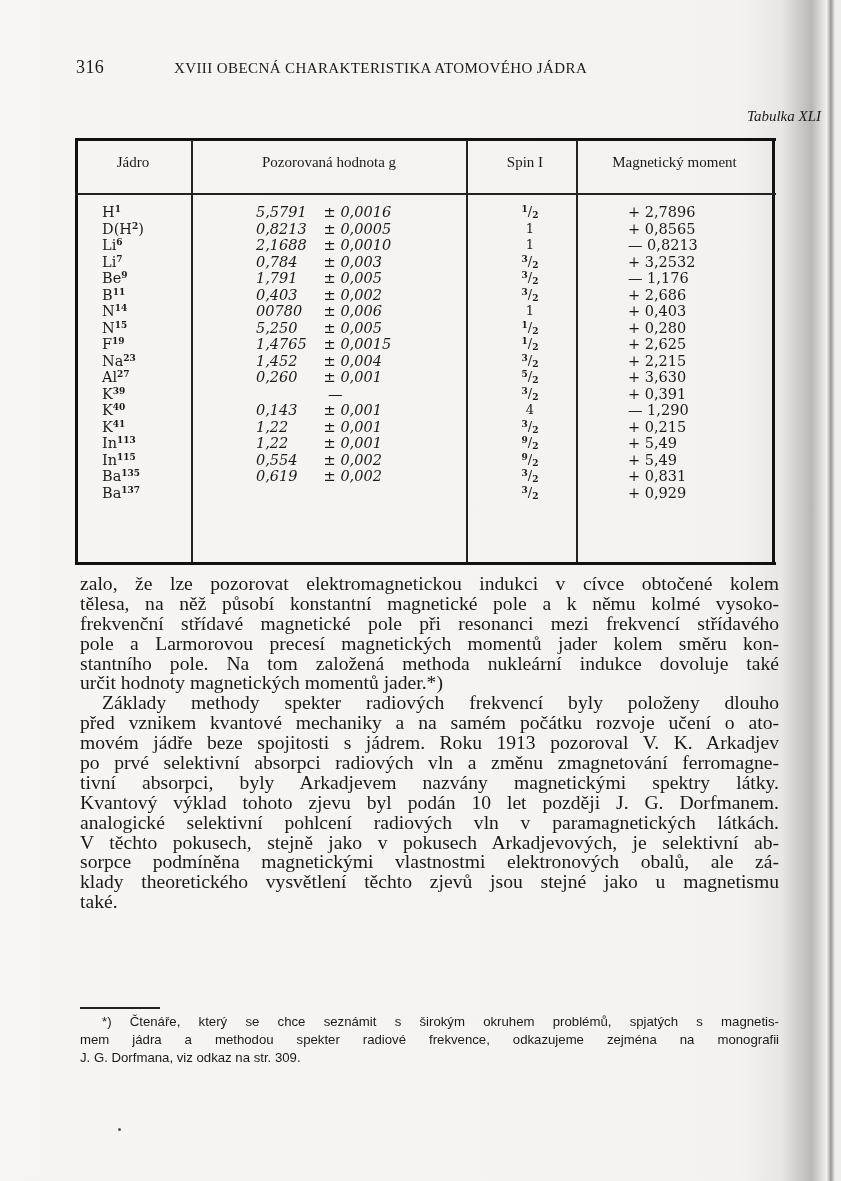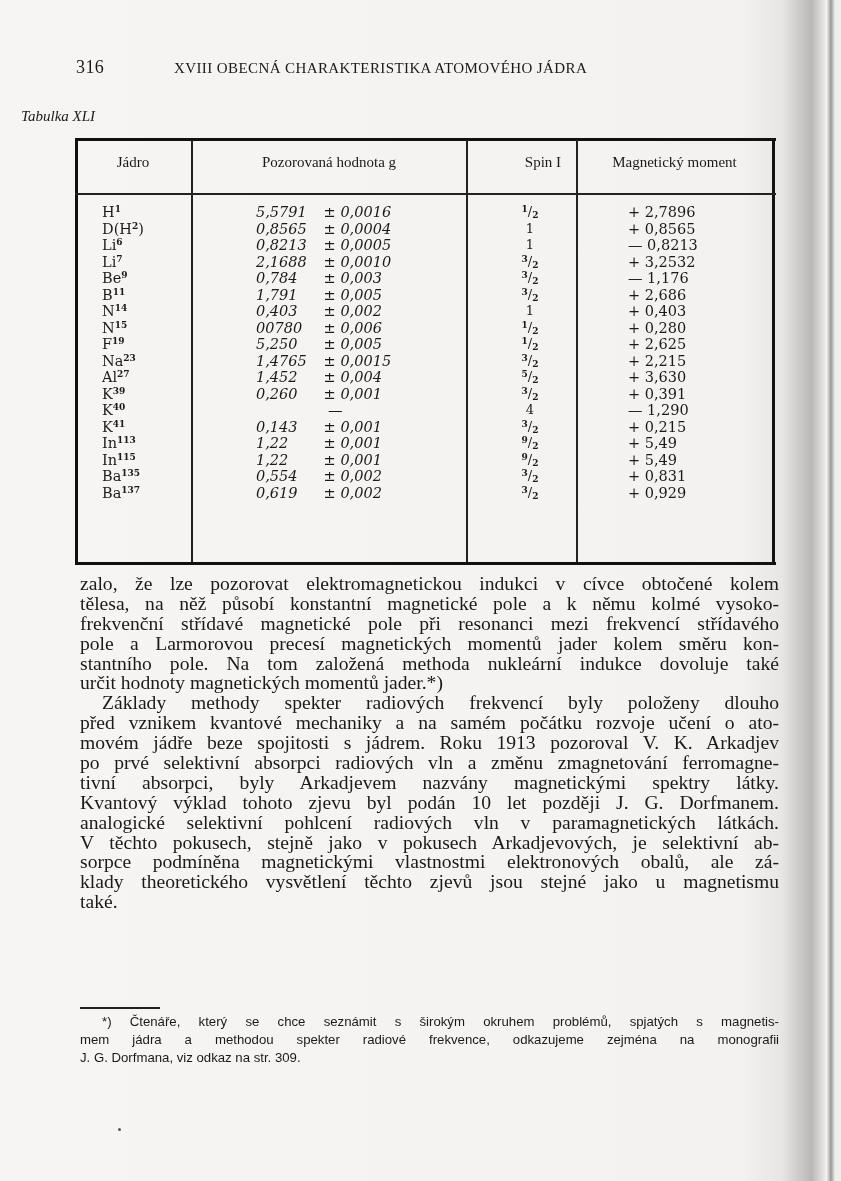--- a/index.html
+++ b/index.html
@@ -15,21 +15,21 @@
     background:linear-gradient(to right, #f6f5f3 0%, #f3f2f0 88%, #e7e6e4 93%, #b9b8b6 96.5%, #d8d7d5 97.5%, #f2f1ef 98.3%, #9a9998 98.8%, #eeeeec 99.3%);
   }
   .running-head {
     position:absolute; top:60px; left:76px; width:640px;
     font-family:"Liberation Serif", serif;
     font-size:15px; letter-spacing:0.4px;
   }
   .running-head .pnum { font-size:18px; position:absolute; left:0; top:-3px; }
   .running-head .title { position:absolute; left:98px; top:0; }
   .caption {
-    position:absolute; top:108px; left:0; width:841px; text-align:left;
+    position:absolute; top:108px; left:0; width:841px; text-align:right;
     font-style:italic; font-size:15px; font-family:"Liberation Serif", serif;
     padding-right:20px; box-sizing:border-box;padding-left:21px;
   }
   .table-wrap { position:absolute; left:75px; top:138px; width:701px; height:428px; }
   .tbl-top { position:absolute; left:0; top:0; width:701px; height:3px; background:#111; }
   .tbl-bottom { position:absolute; left:0; top:424px; width:701px; height:3px; background:#111; }
   .tbl-left { position:absolute; left:0; top:0; width:3px; height:427px; background:#111; }
   .tbl-right { position:absolute; left:697px; top:0; width:3px; height:427px; background:#111; }
   .head-rule { position:absolute; left:0; top:55px; width:701px; height:1.5px; background:#222; }
   .vline { position:absolute; top:2px; width:1.5px; height:422px; background:#222; }
@@ -86,21 +86,21 @@
     <div class="tbl-right"></div>
     <div class="head-rule"></div>
     <div class="vline" style="left:116px"></div>
     <div class="vline" style="left:391px"></div>
     <div class="vline" style="left:501px"></div>
 
     <div class="hcell" style="left:0;width:116px">Jádro</div>
     <div class="hcell" style="left:117px;width:274px">
       <span>Pozorovaná hodnota g</span>
     </div>
-    <div class="hcell" style="left:405px;width:126px">Spin I</div>
+    <div class="hcell" style="left:387px;width:126px">Spin I</div>
     <div class="hcell" style="left:502px;width:195px">Magnetický moment</div>
 
     <div class="col col-nuc" id="col-nuc">
         <div class="row"><span>H</span><sup>1</sup></div>
         <div class="row"><span>D(H</span><sup>2</sup><span>)</span></div>
         <div class="row"><span>Li</span><sup>6</sup></div>
         <div class="row"><span>Li</span><sup>7</sup></div>
         <div class="row"><span>Be</span><sup>9</sup></div>
         <div class="row"><span>B</span><sup>11</sup></div>
         <div class="row"><span>N</span><sup>14</sup></div>
@@ -111,21 +111,20 @@
         <div class="row"><span>K</span><sup>39</sup></div>
         <div class="row"><span>K</span><sup>40</sup></div>
         <div class="row"><span>K</span><sup>41</sup></div>
         <div class="row"><span>In</span><sup>113</sup></div>
         <div class="row"><span>In</span><sup>115</sup></div>
         <div class="row"><span>Ba</span><sup>135</sup></div>
         <div class="row"><span>Ba</span><sup>137</sup></div>
       </div>
     <div class="col col-g" id="col-g">
         <div class="row"><span class="v">5,5791</span><span> ± </span><span>0,0016</span></div>
-        <div class="row"><span class="v">0,8565</span><span> ± </span><span>0,0004</span></div>
         <div class="row"><span class="v">0,8213</span><span> ± </span><span>0,0005</span></div>
         <div class="row"><span class="v">2,1688</span><span> ± </span><span>0,0010</span></div>
         <div class="row"><span class="v">0,784</span><span> ± </span><span>0,003</span></div>
         <div class="row"><span class="v">1,791</span><span> ± </span><span>0,005</span></div>
         <div class="row"><span class="v">0,403</span><span> ± </span><span>0,002</span></div>
         <div class="row"><span class="v">00780</span><span> ± </span><span>0,006</span></div>
         <div class="row"><span class="v">5,250</span><span> ± </span><span>0,005</span></div>
         <div class="row"><span class="v">1,4765</span><span> ± </span><span>0,0015</span></div>
         <div class="row"><span class="v">1,452</span><span> ± </span><span>0,004</span></div>
         <div class="row"><span class="v">0,260</span><span> ± </span><span>0,001</span></div>

